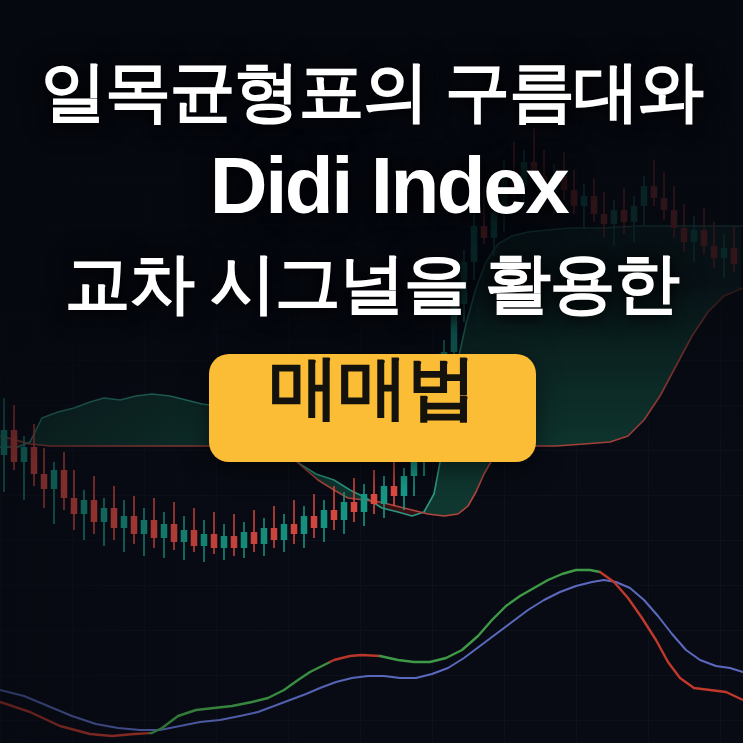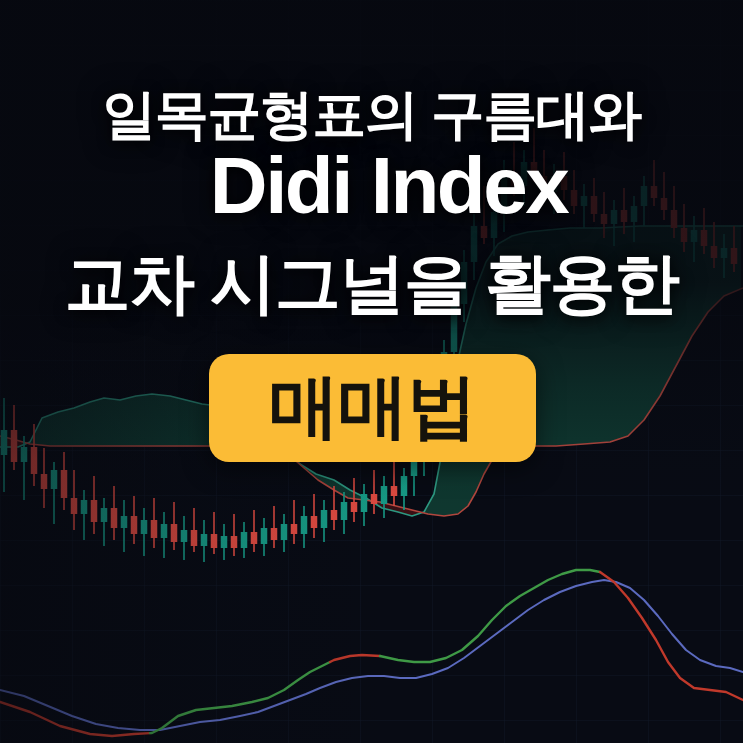--- a/index.html
+++ b/index.html
@@ -42,39 +42,39 @@
     pointer-events:none;
   }
   .hl{
     color:#ffffff;
     line-height:1;
     white-space:nowrap;
     text-shadow:0 2px 14px rgba(0,0,0,.85), 0 0 28px rgba(0,0,0,.6);
   }
   #line1{
     position:absolute;top:58px;left:0;right:0;
-    font-size:54px;font-weight:700;letter-spacing:-1.5px;margin-top:29px;
+    font-size:66px;font-weight:700;letter-spacing:-1.5px;
   }
   #line2{
     position:absolute;top:146px;left:0;right:0;
     font-size:80px;font-weight:700;letter-spacing:-2.5px;padding-left:34px;
   }
   #line3{
     position:absolute;top:250px;left:0;right:0;
     font-size:66px;font-weight:700;letter-spacing:-1.5px;
   }
 
   
   #badge{
     position:absolute;
     left:209px;top:354px;
     width:327px;height:108px;
     background:#fbbc36;
     border-radius:20px;
-    display:flex;align-items:center;justify-content:center;
+    display:flex;align-items:flex-start;justify-content:center;
     box-shadow:0 6px 26px rgba(0,0,0,.55);
   }
   #badge-text{
     color:#14120c;
     font-size:70px;
     font-weight:700;
     letter-spacing:-1px;
     line-height:1;
     white-space:nowrap;
     transform:translateY(-2px);

